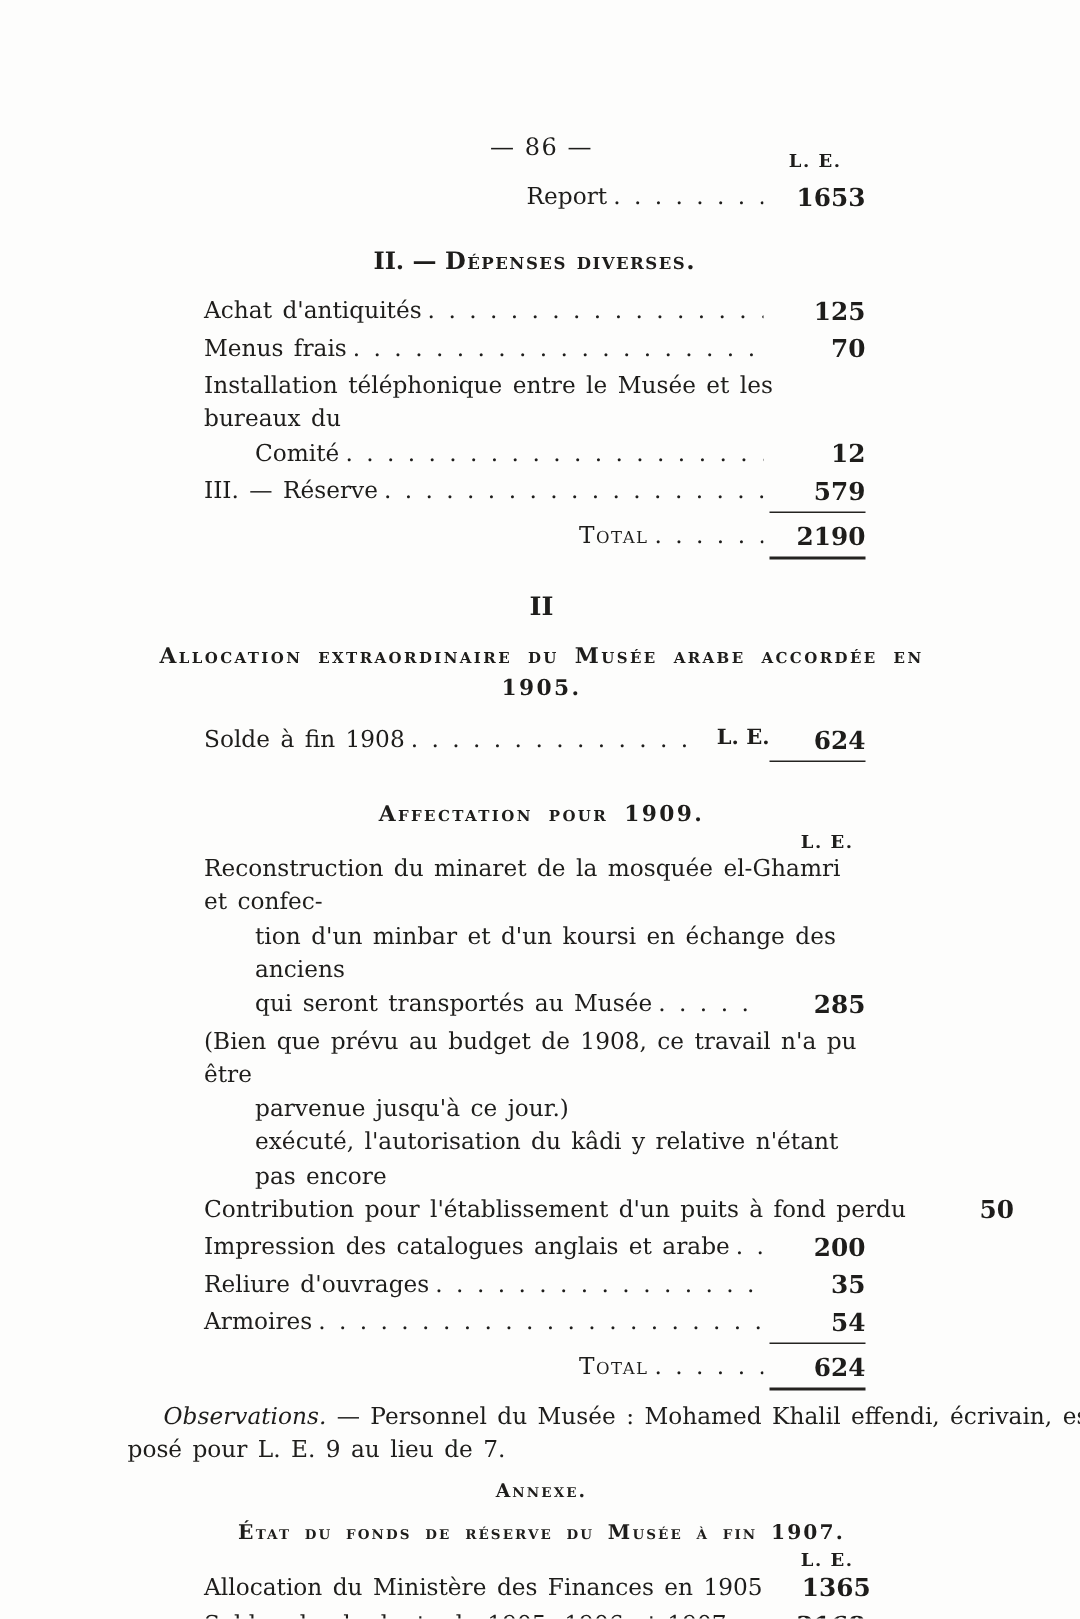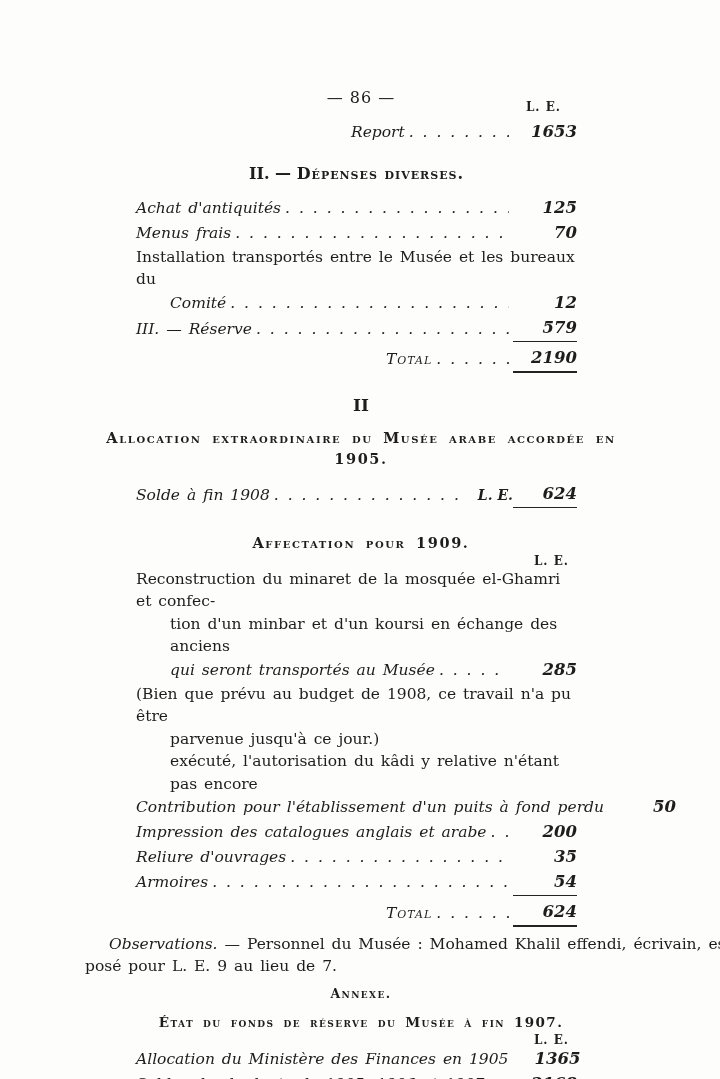--- a/index.html
+++ b/index.html
@@ -13,21 +13,21 @@
     overflow:hidden;
   }
   .page{position:relative;width:572px;height:1079px;}
   .content{margin-left:85px;width:552px;padding-top:86px;}
 
   .pagehead{position:relative;height:32px;}
   .pagenum{text-align:center;font-size:16px;letter-spacing:1px;}
   .le-top{position:absolute;right:76px;top:13px;font-size:12px;font-weight:700;letter-spacing:1px;}
 
   .items{margin-left:51px;width:441px;}
-  .row{display:flex;align-items:center;font-style:italic;}
+  .row{display:flex;align-items:flex-start;}
   .row .label{white-space:nowrap;word-spacing:2px;}
   .leader{flex:1 1 auto;overflow:hidden;white-space:nowrap;margin:0 4px;}
   .leader::after{content:". . . . . . . . . . . . . . . . . . . . . . . . . . . . . . . . . . . . . . . . . . . . . . . . . . . . . . . . . . . .";letter-spacing:2px;}
   .val{flex:0 0 64px;width:64px;text-align:right;font-size:16.5px;font-weight:600;padding-bottom:1px;}
   .val.u{border-bottom:1.6px solid #242320;}
   .val.uu{border-bottom:2.6px solid #242320;}
   .wrapline{word-spacing:2px;}
   .indent2{margin-left:34px;}
 
   .report-row{padding-left:215px;margin-top:2px;}
@@ -81,21 +81,21 @@
       <div class="row">
         <span class="label">Achat d'antiquités</span>
         <span class="leader"></span>
         <span class="val">125</span>
       </div>
       <div class="row">
         <span class="label">Menus frais</span>
         <span class="leader"></span>
         <span class="val">70</span>
       </div>
-      <div class="wrapline">Installation transportés entre le Musée et les bureaux du</div>
+      <div class="wrapline">Installation téléphonique entre le Musée et les bureaux du</div>
       <div class="row">
         <span class="label indent2">Comité</span>
         <span class="leader"></span>
         <span class="val">12</span>
       </div>
       <div class="row">
         <span class="label">III. — Réserve</span>
         <span class="leader"></span>
         <span class="val u">579</span>
       </div>

